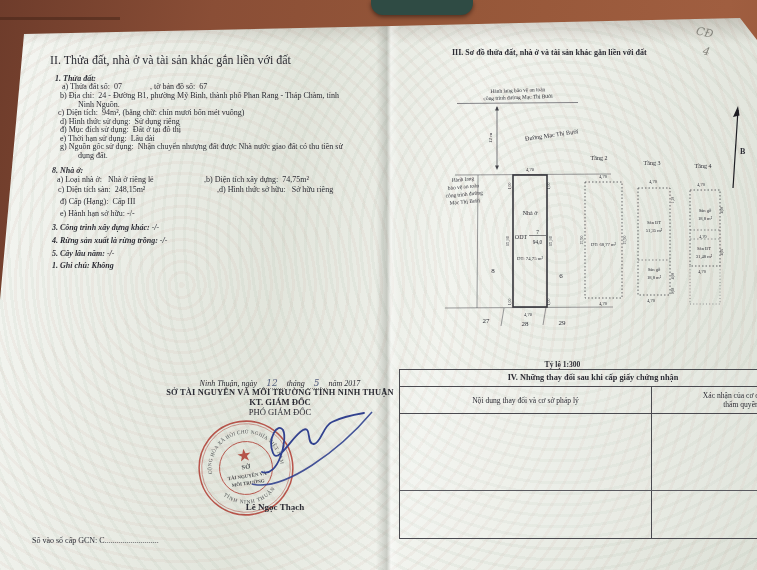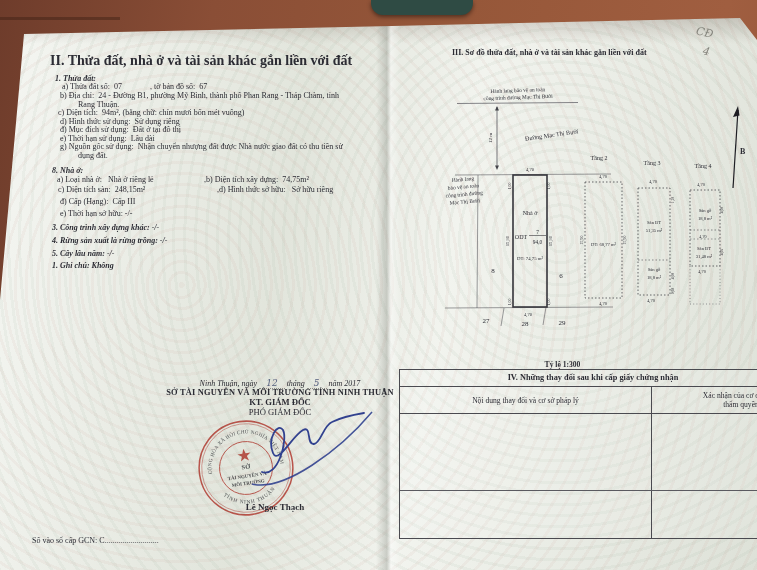--- a/index.html
+++ b/index.html
@@ -19,21 +19,21 @@
       repeating-radial-gradient(circle at 24% 50%, rgba(200,155,145,0.09) 0 3px, rgba(0,0,0,0) 3px 11px),
       repeating-radial-gradient(circle at 74% 42%, rgba(150,172,152,0.09) 0 3px, rgba(0,0,0,0) 3px 11px),
       linear-gradient(100deg, rgba(255,255,255,.55), rgba(208,212,202,.30) 38%, rgba(255,255,255,.40) 58%, rgba(203,208,198,.38) 100%);
   }
   .paper-top-shade{position:absolute;left:0;top:18px;width:100%;height:26px;
     background:linear-gradient(180deg,rgba(92,72,60,.22),rgba(92,72,60,0));}
   .fold{position:absolute;left:376px;top:20px;width:24px;height:550px;
     background:linear-gradient(90deg,rgba(0,0,0,0),rgba(110,115,105,.30) 45%,rgba(255,255,255,.45) 62%,rgba(0,0,0,0));}
   .pl{position:absolute;white-space:nowrap;font-size:8px;line-height:9px;}
   .bi{font-weight:bold;font-style:italic;}
-  .sec-title{font-size:14px;font-weight:bold;}
+  .sec-title{font-size:12px;font-weight:normal;}
   .sign-block{position:absolute;left:135px;top:378px;width:290px;text-align:center;}
   .sign-block div{margin:0;}
   .date-line{font-size:8px;font-style:italic;}
   .hand{font-family:"DejaVu Serif", serif;font-style:italic;color:#55617f;font-size:9px;
     padding:0 7px;border-bottom:1px dotted #8a8a85;}
   .agency{font-size:8.4px;font-weight:bold;margin-top:4px;letter-spacing:.2px;}
   .kt{font-size:8.6px;font-weight:bold;margin-top:4px;}
   .deputy{font-size:8.6px;font-weight:normal;margin-top:3px;}
   .signer{position:absolute;left:200px;top:502px;width:150px;text-align:center;
     font-size:9px;font-weight:bold;}
@@ -69,35 +69,35 @@
   <div class="dark-object"></div>
 
   <div class="paper">
     <div class="paper-top-shade"></div>
     <div class="fold"></div>
 
     <div class="pl sec-title" style="left:50px;top:56px;">II. Thửa đất, nhà ở và tài sản khác gắn liền với đất</div>
     <div class="pl bi" style="left:55px;top:74px;">1. Thửa đất:</div>
     <div class="pl" style="left:62px;top:82px;">a) Thửa đất số:&nbsp;&nbsp;07&nbsp;&nbsp;&nbsp;&nbsp;&nbsp;&nbsp;&nbsp;&nbsp;&nbsp;&nbsp;&nbsp;&nbsp;&nbsp;&nbsp;, tờ bản đồ số:&nbsp;&nbsp;67</div>
     <div class="pl" style="left:60px;top:91px;">b) Địa chỉ:&nbsp; 24 - Đường B1, phường Mỹ Bình, thành phố Phan Rang - Tháp Chàm, tỉnh</div>
-    <div class="pl" style="left:78px;top:100px;">Rang Thuận.</div>
+    <div class="pl" style="left:78px;top:100px;">Ninh Nguồn.</div>
     <div class="pl" style="left:58px;top:108px;">c) Diện tích:&nbsp;&nbsp;94m², (bằng chữ: chín mươi bốn mét vuông)</div>
     <div class="pl" style="left:60px;top:117px;">d) Hình thức sử dụng:&nbsp;&nbsp;Sử dụng riêng</div>
     <div class="pl" style="left:60px;top:125px;">đ) Mục đích sử dụng:&nbsp;&nbsp;Đất ở tại đô thị</div>
     <div class="pl" style="left:60px;top:134px;">e) Thời hạn sử dụng:&nbsp;&nbsp;Lâu dài</div>
     <div class="pl" style="left:60px;top:142px;">g) Nguồn gốc sử dụng:&nbsp;&nbsp;Nhận chuyển nhượng đất được Nhà nước giao đất có thu tiền sử</div>
     <div class="pl" style="left:78px;top:151px;">dụng đất.</div>
 
     <div class="pl bi" style="left:52px;top:166px;">8. Nhà ở:</div>
     <div class="pl" style="left:57px;top:175px;">a) Loại nhà ở:&nbsp;&nbsp;&nbsp;Nhà ở riêng lẻ</div>
     <div class="pl" style="left:204px;top:175px;">,b) Diện tích xây dựng:&nbsp;&nbsp;74,75m²</div>
     <div class="pl" style="left:58px;top:185px;">c) Diện tích sàn:&nbsp;&nbsp;248,15m²</div>
     <div class="pl" style="left:217px;top:185px;">,d) Hình thức sở hữu:&nbsp;&nbsp;&nbsp;Sở hữu riêng</div>
     <div class="pl" style="left:60px;top:197px;">đ) Cấp (Hạng):&nbsp;&nbsp;Cấp III</div>
-    <div class="pl" style="left:60px;top:209px;">e) Thời hạn sở hữu: -/-</div>
+    <div class="pl" style="left:60px;top:209px;">e) Hành hạn sở hữu: -/-</div>
 
     <div class="pl bi" style="left:52px;top:223px;">3. Công trình xây dựng khác: -/-</div>
     <div class="pl bi" style="left:52px;top:236px;">4. Rừng sản xuất là rừng trồng: -/-</div>
     <div class="pl bi" style="left:52px;top:249px;">5. Cây lâu năm: -/-</div>
     <div class="pl bi" style="left:52px;top:261px;">1. Ghi chú: Không</div>
 
     <div class="sign-block">
       <div class="date-line">
         <span>Ninh Thuận, ngày</span>
         <span class="hand">12</span>

